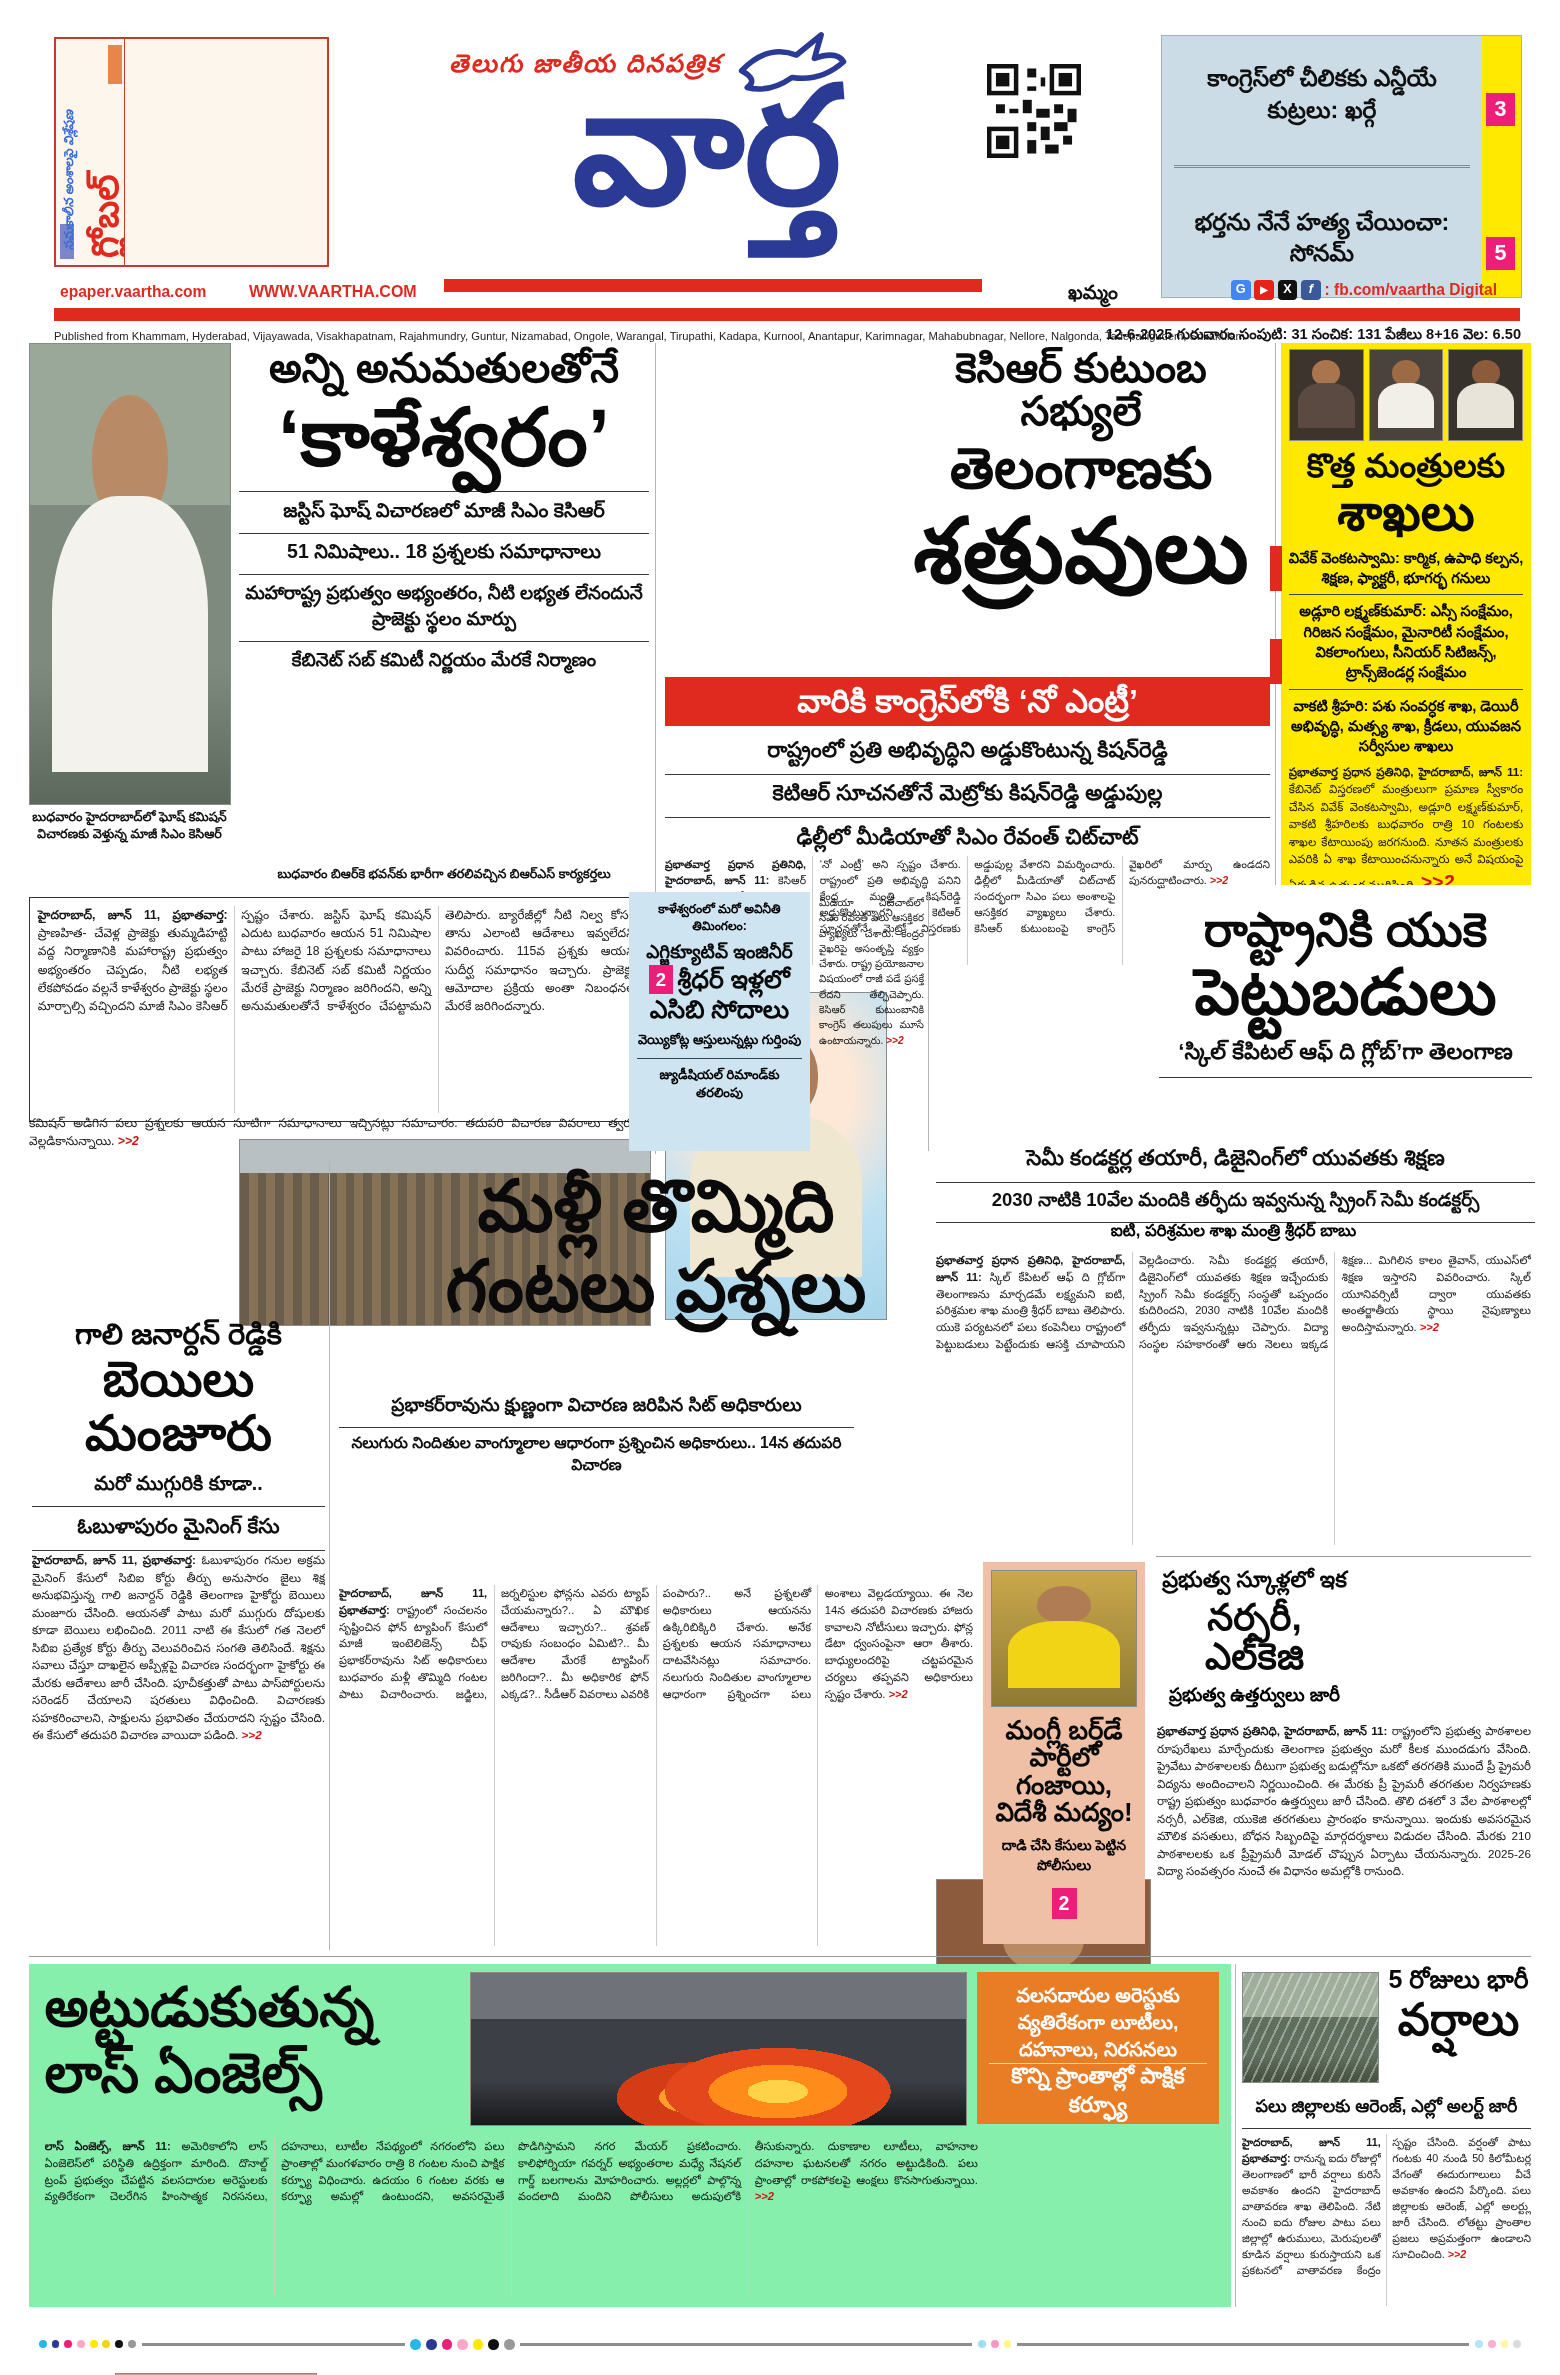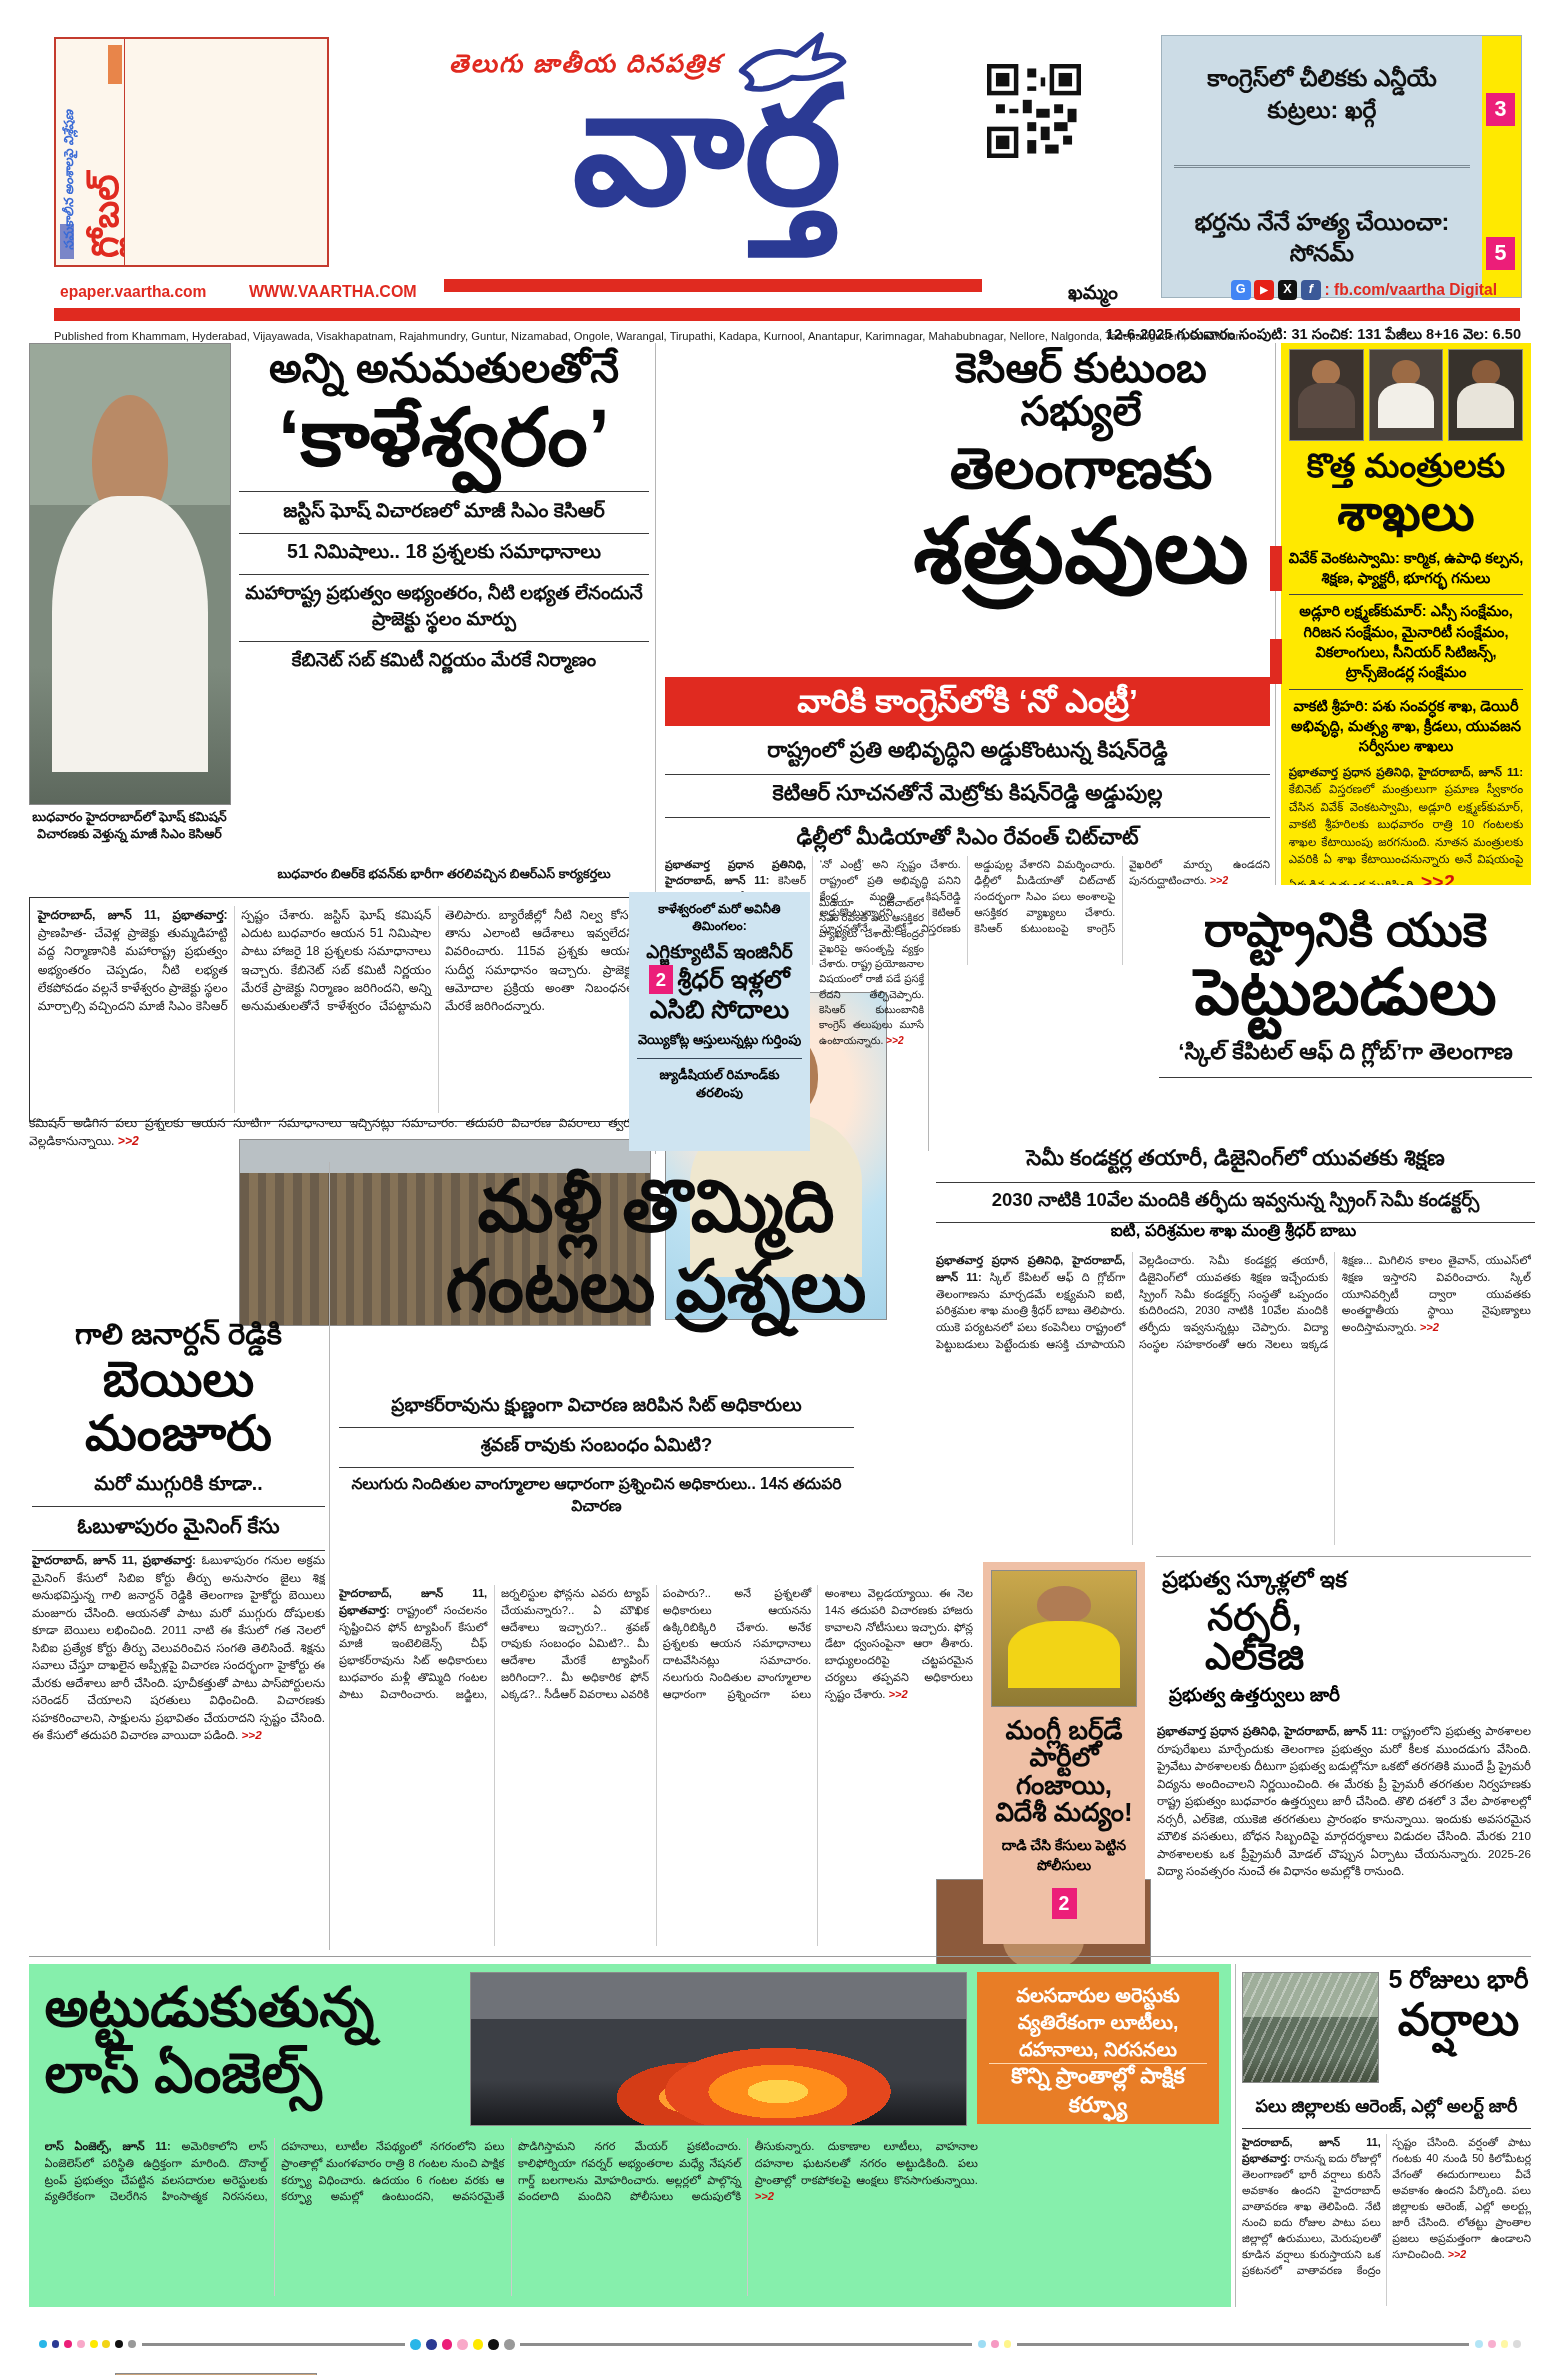--- a/index.html
+++ b/index.html
@@ -241,21 +241,20 @@
     <span class="dl">హైదరాబాద్, జూన్ 11, ప్రభాతవార్త:</span><span> ఓబుళాపురం గనుల అక్రమ మైనింగ్ కేసులో సిబిఐ కోర్టు తీర్పు అనుసారం జైలు శిక్ష అనుభవిస్తున్న గాలి జనార్దన్ రెడ్డికి తెలంగాణ హైకోర్టు బెయిలు మంజూరు చేసింది. ఆయనతో పాటు మరో ముగ్గురు దోషులకు కూడా బెయిలు లభించింది. 2011 నాటి ఈ కేసులో గత నెలలో సిబిఐ ప్రత్యేక కోర్టు తీర్పు వెలువరించిన సంగతి తెలిసిందే. శిక్షను సవాలు చేస్తూ దాఖలైన అప్పీళ్లపై విచారణ సందర్భంగా హైకోర్టు ఈ మేరకు ఆదేశాలు జారీ చేసింది. పూచీకత్తుతో పాటు పాస్‌పోర్టులను సరెండర్ చేయాలని షరతులు విధించింది. విచారణకు సహకరించాలని, సాక్షులను ప్రభావితం చేయరాదని స్పష్టం చేసింది. ఈ కేసులో తదుపరి విచారణ వాయిదా పడింది.</span>
     <span class="jump">&gt;&gt;2</span>
   </div>
 
   <div class="abs" style="left:339px;top:1168px;width:634px;">
     <div class="hl c" style="font-size:72px;">మళ్లీ తొమ్మిది</div>
     <div class="hl c" style="font-size:72px;margin-top:3.9px;">గంటలు ప్రశ్నలు</div>
   </div>
   <div class="abs" style="left:339px;top:1387px;width:515px;">
     <div class="sub" style="font-size:18.5px;">ప్రభాకర్‌రావును క్షుణ్ణంగా విచారణ జరిపిన సిట్ అధికారులు</div>
-    <div class="sub" style="font-size:18.5px;">శ్రవణ్ రావుకు సంబంధం ఏమిటి?</div>
     <div class="sub" style="font-size:15.6px;border-bottom:none;">నలుగురు నిందితుల వాంగ్మూలాల ఆధారంగా ప్రశ్నించిన అధికారులు.. 14న తదుపరి విచారణ</div>
   </div>
 
   <div class="abs bodytxt cols4" style="left:339px;top:1585px;width:634px;height:361px;font-size:11.2px;">
     <span class="dl">హైదరాబాద్, జూన్ 11, ప్రభాతవార్త:</span><span> రాష్ట్రంలో సంచలనం సృష్టించిన ఫోన్ ట్యాపింగ్ కేసులో మాజీ ఇంటెలిజెన్స్ చీఫ్ ప్రభాకర్‌రావును సిట్ అధికారులు బుధవారం మళ్లీ తొమ్మిది గంటల పాటు విచారించారు. జడ్జిలు, జర్నలిస్టుల ఫోన్లను ఎవరు ట్యాప్ చేయమన్నారు?.. ఏ మౌఖిక ఆదేశాలు ఇచ్చారు?.. శ్రవణ్ రావుకు సంబంధం ఏమిటి?.. మీ ఆదేశాల మేరకే ట్యాపింగ్ జరిగిందా?.. మీ అధికారిక ఫోన్ ఎక్కడ?.. సీడీఆర్ వివరాలు ఎవరికి పంపారు?.. అనే ప్రశ్నలతో అధికారులు ఆయనను ఉక్కిరిబిక్కిరి చేశారు. అనేక ప్రశ్నలకు ఆయన సమాధానాలు దాటవేసినట్లు సమాచారం. నలుగురు నిందితుల వాంగ్మూలాల ఆధారంగా ప్రశ్నించగా పలు అంశాలు వెల్లడయ్యాయి. ఈ నెల 14న తదుపరి విచారణకు హాజరు కావాలని నోటీసులు ఇచ్చారు. ఫోన్ల డేటా ధ్వంసంపైనా ఆరా తీశారు. బాధ్యులందరిపై చట్టపరమైన చర్యలు తప్పవని అధికారులు స్పష్టం చేశారు.</span>
     <span class="jump">&gt;&gt;2</span>
   </div>
 
   <div class="abs" style="left:983px;top:1562px;width:162px;height:382px;background:#efc0a6;padding:7.8px;box-sizing:border-box;text-align:center;overflow:hidden;">
     <div class="photo portrait" style="width:144px;height:135px;--skin:#b07c54;--shirt:#f2d416;background:linear-gradient(180deg,#caa84c,#8f7a33);margin:0 auto;"></div>

